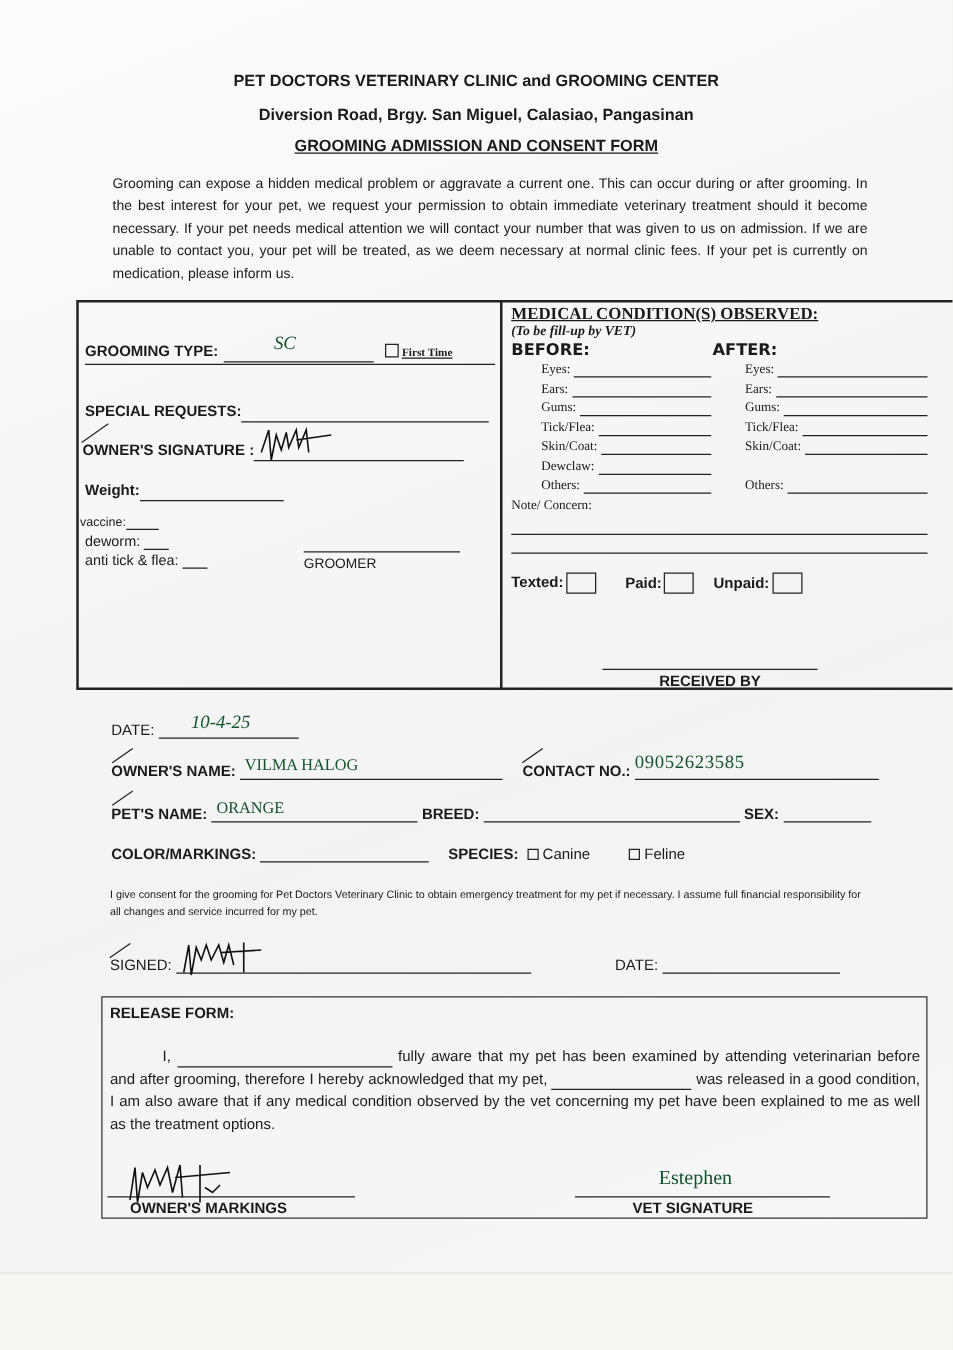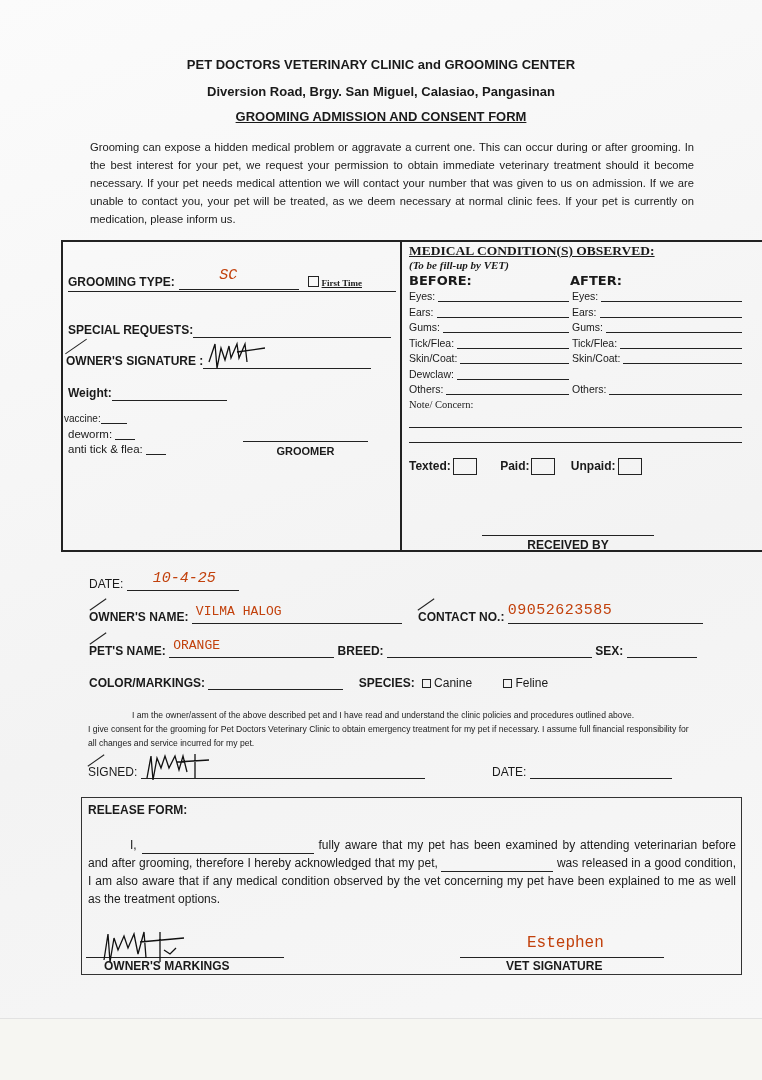--- a/index.html
+++ b/index.html
@@ -7,26 +7,26 @@
     width:762px; height:1080px; position:relative; overflow:hidden;
     background:#f4f4f2; color:#1a1a1a;
     font-family:"Liberation Sans", sans-serif;
   }
   .paper { position:absolute; left:0; top:0; width:762px; height:1018px; background:linear-gradient(160deg,#fbfbfb 0%,#f3f3f3 60%,#f7f7f7 100%); }
   .bottom-strip { position:absolute; left:0; top:1018px; width:762px; height:62px; background:#f6f6f2; border-top:1px solid #e2e2e2; }
   .abs { position:absolute; }
   .hdr { left:0; width:762px; text-align:center; font-weight:bold; font-size:13px; }
   .intro { left:90px; top:138px; width:604px; font-size:11.2px; line-height:18px; text-align:justify; }
   .line { display:inline-block; border-bottom:1px solid #222; vertical-align:bottom; }
-  .hand { font-family:Liberation Mono, monospace; font-size:15px; color:#c2410c; font-style:italic; }
+  .hand { font-family:Liberation Serif, serif; font-size:15px; color:#14532d; font-style:italic; }
   .box1 { left:61px; top:240px; width:715px; height:312px; border:2px solid #222; box-sizing:border-box; }
   .vdiv { left:400px; top:240px; width:2px; height:312px; background:#222; }
   .lbl { font-weight:bold; font-size:12px; }
   .serif { font-family:"Liberation Serif", serif; }
-  .medrow { font-family:Liberation Sans, sans-serif; font-size:10.5px; height:15.5px; display:flex; }
+  .medrow { font-family:Liberation Serif, serif; font-size:10.5px; height:15.5px; display:flex;margin-left:24px; }
   .chk { display:inline-block; width:22px; height:15px; border:1px solid #222; vertical-align:middle; margin-left:2px; }
   .smallchk { display:inline-block; width:9px; height:9px; border:1px solid #222; vertical-align:middle; margin-right:3px; }
   .box2 { left:81px; top:797px; width:661px; height:178px; border:1.5px solid #333; box-sizing:border-box; }
   .sig-svg path { fill:none; stroke:#111; stroke-width:1.3; }
   .check-mark { position:absolute; width:20px; height:1px; background:#222; transform:rotate(-35deg); }
 </style>
 </head>
 <body>
 
 <div class="paper"></div>
@@ -59,21 +59,21 @@
   </span>
 </div>
 <div class="check-mark" style="left:63px;top:346px;width:26px;"></div>
 <div class="abs" style="left:68px;top:383px;">
   <span class="lbl">Weight:</span><span class="line" style="width:115px;height:12px;"></span>
 </div>
 <div class="abs" style="left:64px;top:413px;font-size:10px;text-align:center;"><span>vaccine:</span><span class="line" style="width:26px;height:10px;"></span></div>
 <div class="abs" style="left:68px;top:428px;font-size:11.5px;"><span>deworm:</span> <span class="line" style="width:20px;height:10px;"></span></div>
 <div class="abs" style="left:68px;top:443px;font-size:11.5px;"><span>anti tick &amp; flea:</span> <span class="line" style="width:20px;height:10px;"></span></div>
 <div class="abs line" style="left:243px;top:440px;width:125px;height:1px;"></div>
-<div class="abs" style="left:243px;top:445px;width:125px;text-align:center;font-weight:bold;font-size:11px;">GROOMER</div>
+<div class="abs" style="left:243px;top:445px;width:125px;font-weight:normal;font-size:11px;">GROOMER</div>
 
 <div class="abs serif" style="left:409px;top:243px;font-weight:bold;font-size:13.5px;text-decoration:underline;">MEDICAL CONDITION(S) OBSERVED:</div>
 <div class="abs serif" style="left:409px;top:259px;font-weight:bold;font-style:italic;font-size:11px;">(To be fill-up by VET)</div>
 <div class="abs" style="left:409px;top:273px;font-weight:bold;font-size:13px;font-family:'DejaVu Sans',sans-serif;">BEFORE:</div>
 <div class="abs" style="left:570px;top:273px;font-weight:bold;font-size:13px;font-family:'DejaVu Sans',sans-serif;">AFTER:</div>
 <div class="abs" id="before-list" style="left:409px;top:290px;width:160px;">
     <div class="medrow">
       <span>Eyes:</span>
       <span class="line" style="flex: 1 1 0%; height: 11px; margin-left: 3px;"></span>
     </div>
@@ -165,21 +165,20 @@
 <div class="check-mark" style="left:88px;top:638px;"></div>
 <div class="abs" style="left:89px;top:676px;font-size:12px;">
   <b>COLOR/MARKINGS:</b>
   <span class="line" style="width:135px;height:12px;"></span>
   <b style="margin-left:12px;">SPECIES:</b>
   <span style="margin-left:4px;"><span class="smallchk" style="width:7px;height:7px;"></span><span>Canine</span></span>
   <span style="margin-left:28px;"><span class="smallchk" style="width:7px;height:7px;"></span><span>Feline</span></span>
 </div>
 
 <div class="abs" style="left:88px;top:708px;width:606px;font-size:8.6px;line-height:14px;">
-  <div style="text-indent:44px;">I am the owner/assent of the above described pet and I have read and understand the clinic policies and procedures outlined above.</div>
   <div>I give consent for the grooming for Pet Doctors Veterinary Clinic to obtain emergency treatment for my pet if necessary. I assume full financial responsibility for all changes and service incurred for my pet.</div>
 </div>
 <div class="abs" style="left:88px;top:765px;font-size:12px;">
   <span>SIGNED:</span>
   <span class="line" style="width:284px;height:12px;position:relative;">
     <svg class="sig-svg" width="70" height="30" style="position:absolute;left:2px;top:-14px;">
         <path d="M4 26 L8 4 L10 28 L14 6 L18 16 L22 4 L26 16 L32 4 L36 18 L40 4 L44 20 M34 10 L66 8 M52 2 L52 26"></path>
       </svg>
   </span>
 </div>

